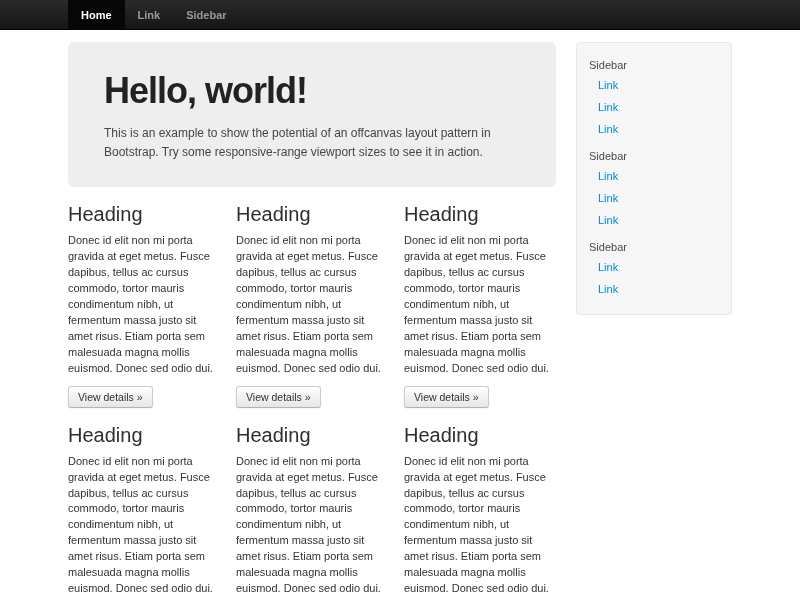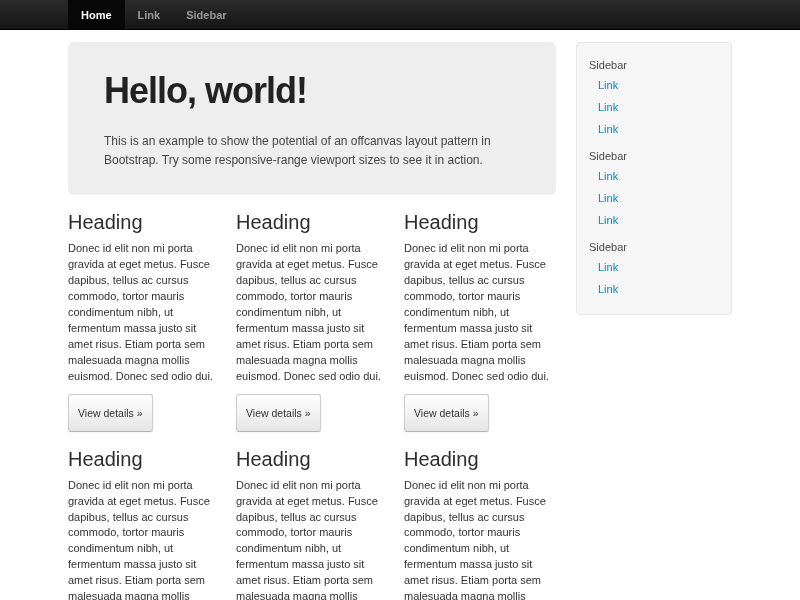--- a/index.html
+++ b/index.html
@@ -60,41 +60,41 @@
     border-radius: 6px;
     padding: 28px 36px 26px;
   }
   .hero h1 {
     font-size: 36px;
     font-weight: bold;
     color: #222222;
     letter-spacing: -1px;
   }
   .hero p {
-    margin-top: 20px;
+    margin-top: 12px;
     font-size: 12px;
     line-height: 1.55;
     color: #464646;
   }
 
   
   .row { display: flex; gap: 18px; margin-top: 16px; }
   .card { width: 150px; }
   .card h2 { font-size: 20px; font-weight: 500; color: #2e2e2e; margin-bottom: 7px; }
   .card p { font-size: 11px; line-height: 1.45; color: #333; margin-bottom: 9px; }
   .btn {
     display: inline-block;
     font-family: inherit;
     font-size: 10.5px;
     color: #333;
     background: linear-gradient(#ffffff, #e6e6e6);
     border: 1px solid #cccccc;
     border-bottom-color: #b3b3b3;
     border-radius: 3px;
-    padding: 12px 9px;
+    padding: 4px 9px;
     cursor: pointer;
     box-shadow: inset 0 1px 0 rgba(255,255,255,.2), 0 1px 2px rgba(0,0,0,.05);
   }
 
   
   .sgroup .sheader {
     font-size: 11px;
     color: #4a4a4a;
     padding: 10px 12px 3px;
   }

